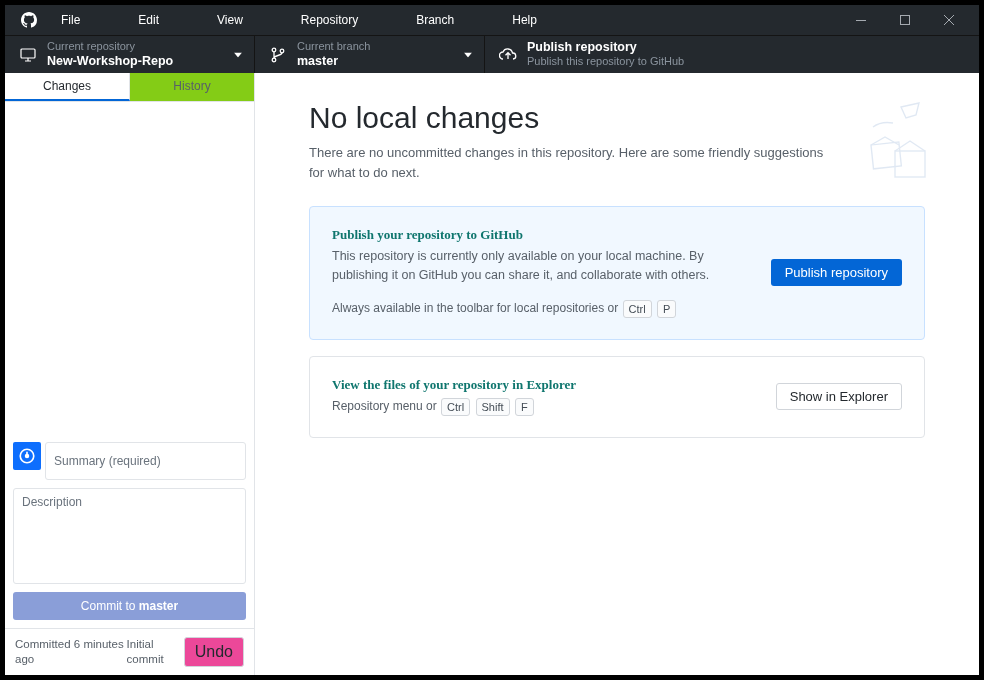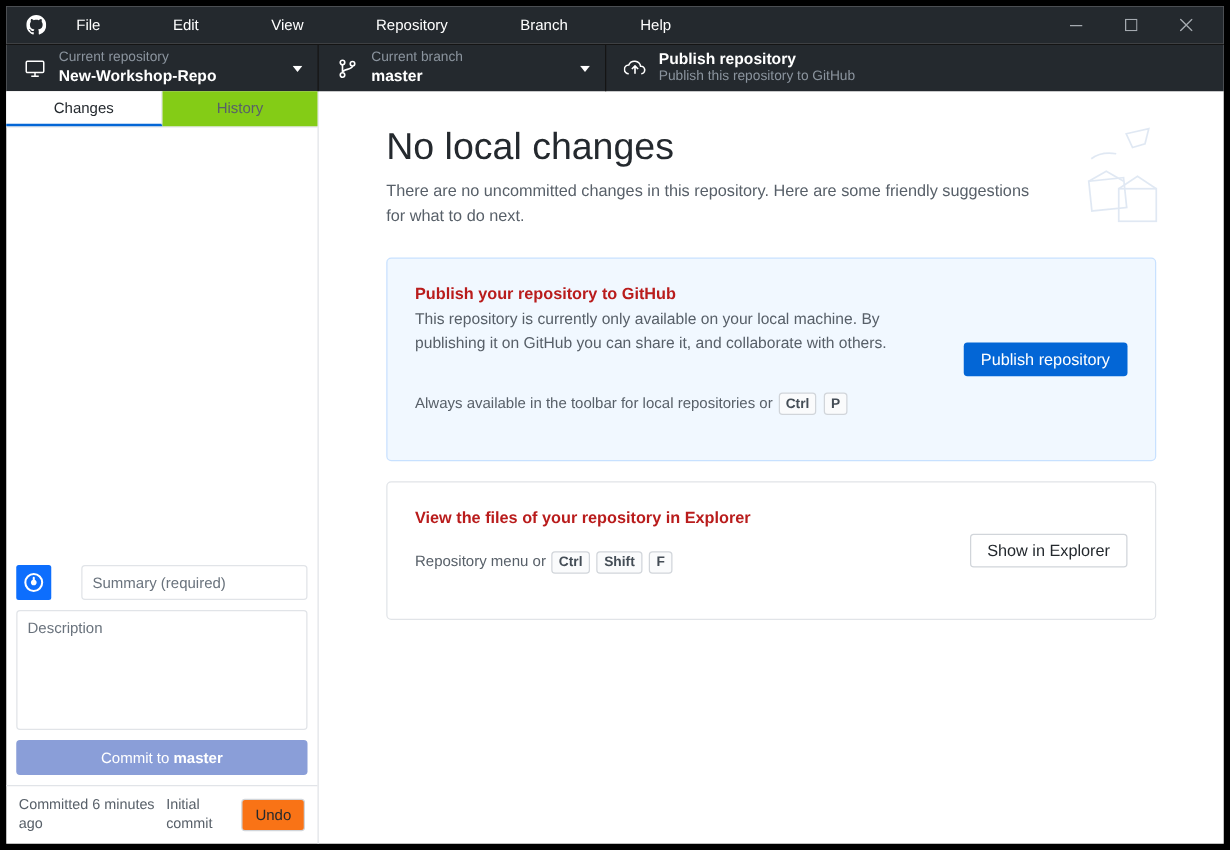--- a/index.html
+++ b/index.html
@@ -70,48 +70,48 @@
   .tab:first-child { border-right:1px solid #e1e4e8; }
   .files-header { height: 29px; display:flex; align-items:center; border-bottom:1px solid #e1e4e8; padding:0 10px; }
   .files-header .cbwrap { width: 16px; }
   .files-header .count { flex:1; text-align:center; font-size:12px; color:#24292e; }
   .filelist { flex:1; }
   .commit-area { padding: 8px; }
   .summary-row { display:flex; align-items:stretch; margin-bottom:8px; }
   .avatar { width: 28px; height: 28px; margin-right:4px; display:flex; align-items:center; justify-content:center; background:#0d6efd; color:#fff; border-radius: 2px;}
   .summary-input {
     flex:1; border:1px solid #e1e4e8; border-radius:3px; padding: 0 8px; font-size:12px; color:#6a737d;
-    display:flex; align-items:center; height:28px; background:#fff;margin-left:20px;
+    display:flex; align-items:center; height:38px; background:#fff;
   }
   .desc-box {
     border:1px solid #e1e4e8; border-radius:3px; min-height: 96px; padding: 6px 8px; font-size:12px; color:#6a737d; margin-bottom:8px; background:#fff;
   }
   .commit-btn {
     background: #8a9ed8; color:#fff; text-align:center; height:28px; line-height:28px; font-size:12px; border-radius:3px;
   }
   .commit-btn b { font-weight:600; }
   .undo-row {
     border-top: 1px solid #e1e4e8; padding: 8px 10px; display:flex; align-items:center; font-size:11.5px; color:#586069;
   }
   .undo-row .msgcol { display:flex; flex-direction:row; line-height:1.3;}
-  .undo-row .undo-btn { margin-left:auto; border:1px solid #d1d5da; border-radius:3px; padding: 5px 10px; font-size:12px; color:#24292e; background:#f97316;}
+  .undo-row .undo-btn { margin-left:auto; border:1px solid #d1d5da; border-radius:3px; padding: 5px 10px; font-size:16px; color:#24292e; background:#ec4899;}
   
   .main { flex:1; padding: 28px 54px 28px 54px; overflow:auto; position:relative; }
   .main h1 { font-weight:300; font-size: 30px; margin: 0 0 8px 0; color:#24292e;}
   .main .subtitle { font-size:13px; color:#586069; max-width: 520px; line-height:1.5; margin-bottom:24px;}
   .card {
     border:1px solid #e1e4e8; border-radius:4px; margin-bottom:16px; padding: 20px 22px;
     display:flex; align-items:center;
   }
   .card.highlight { background:#f1f8ff; border-color:#c8e1ff; }
   .card .cleft { flex:1; }
-  .card .ctitle { font-weight:600; font-size:13px; color:#b91c1c; margin-bottom:4px;}
+  .card .ctitle { font-weight:600; font-size:13px; color:#0f766e; margin-bottom:4px;font-family:Liberation Serif, serif;}
   .card .cdesc { font-size:12.5px; color:#586069; line-height:1.5; max-width: 430px;}
   .card .chint { font-size:12px; color:#586069; margin-top:14px; }
-  .kbd { display:inline-block; border:1px solid #d1d5da; border-radius:3px; padding: 0 5px; font-size:11px; background:#fafbfc; color:#444d56; line-height:16px; vertical-align:middle; margin: 16px 1px; font-weight: bold;}
+  .kbd { display:inline-block; border:1px solid #d1d5da; border-radius:3px; padding: 0 5px; font-size:11px; background:#fafbfc; color:#444d56; line-height:16px; vertical-align:middle; margin: 1px 1px;}
   .btn-primary { background:#0366d6; color:#fff; border-radius:3px; padding: 6px 14px; font-size:13px; white-space:nowrap; }
   .btn-secondary { background:#fff; color:#24292e; border:1px solid #d1d5da; border-radius:3px; padding: 5px 13px; font-size:13px; white-space:nowrap;}
   .hero-illustration {
     position:absolute; right: 46px; top: 28px; width: 110px; height: 90px; opacity: 0.55;
   }
   .hero-illustration svg { width:100%; height:100%; }
   input[type=checkbox] { margin:0; }
 </style>
 </head>
 <body>

